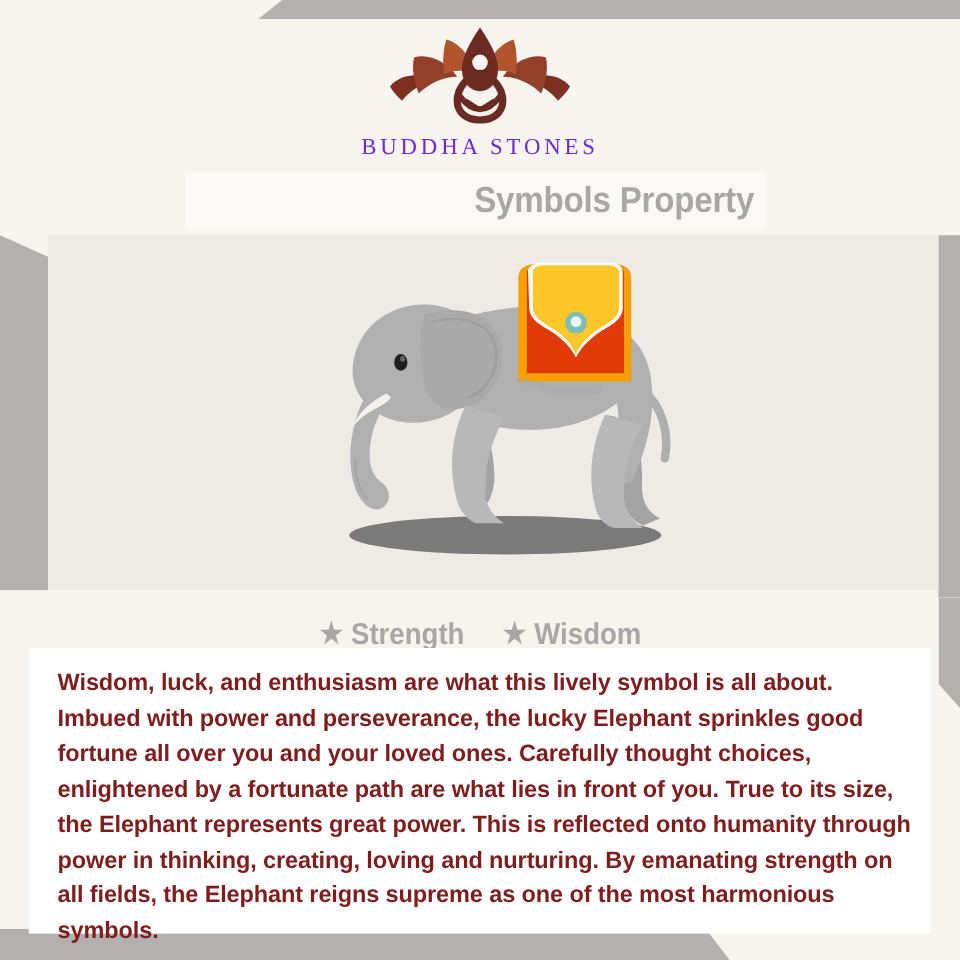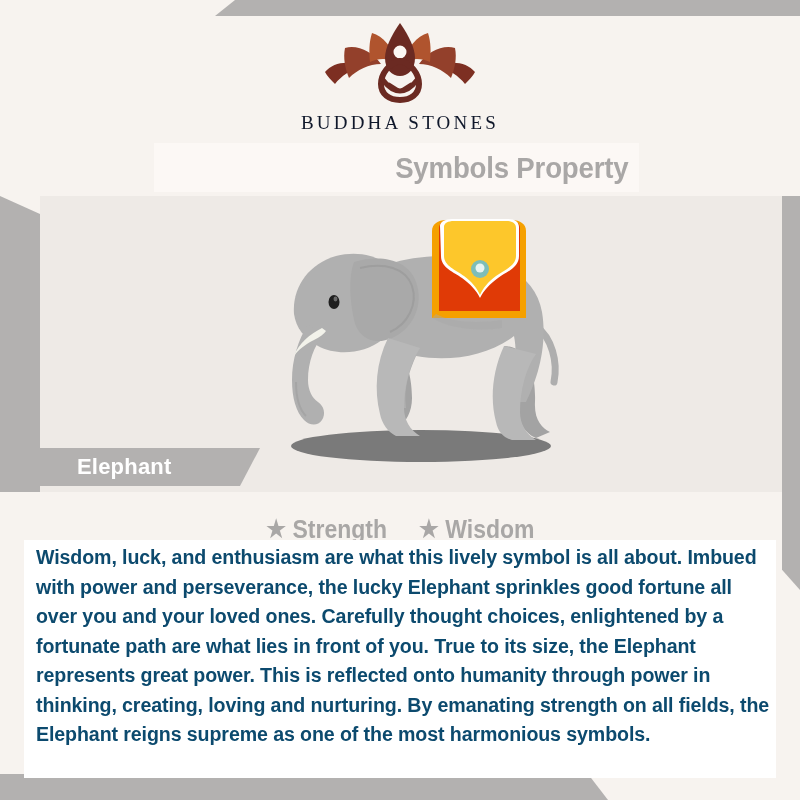--- a/index.html
+++ b/index.html
@@ -39,21 +39,21 @@
 
   
   .logo-wrap{
     position:absolute;top:18px;left:0;width:800px;height:124px;
     display:flex;flex-direction:column;align-items:center;justify-content:flex-start;
   }
   .logo-mark{width:170px;height:92px;display:block;}
   .logo-text{
     margin-top:2px;
     font-family:"Liberation Serif", serif;
-    font-size:19px;letter-spacing:3.2px;color:#0f172a;font-weight:400;
+    font-size:19px;letter-spacing:3.2px;color:#6d28d9;font-weight:400;
   }
 
   
   .title-banner{
     position:absolute;top:143px;left:154px;width:485px;height:49px;
     background:#fcf8f5;
     display:flex;align-items:center;justify-content:flex-end;
   }
   .title-text{
     font-size:30px;font-weight:bold;color:#a9a7a6;
@@ -92,23 +92,23 @@
     transform:scaleX(0.92);transform-origin:center;
   }
   .star{font-size:24px;line-height:1;color:#a9a7a6;}
 
   
   .copy-panel{
     position:absolute;top:540px;left:24px;width:752px;height:238px;
     background:#ffffff;
   }
   .copy-text{
-    margin:0;padding:3px 4px 0 12px;
+    margin:12px;padding:3px 4px 0 12px;
     font-size:19.6px;font-weight:bold;line-height:29.5px;
-    color:#0c4a6e;text-align:left;
+    color:#7f1d1d;text-align:left;
     letter-spacing:-0.1px;
   }
 </style>
 </head>
 <body>
 
 <div class="page">
 
   <div class="ribbon-top"></div>
   <div class="ribbon-left"></div>
@@ -202,23 +202,20 @@
                  C241 82 236 76 228 70 C220 64 208 60 208 50 Z" fill="#fdc72b"></path>
 
         <circle cx="244" cy="63" r="9" fill="#7dbdb8"></circle>
         <circle cx="244" cy="62" r="4.5" fill="#e8f4f2"></circle>
       </g>
 
       <path d="M196 112 C212 122 240 126 266 122 L266 114 C240 118 214 116 200 108 Z" fill="#a8a8a8" opacity="0.45"></path>
     </svg>
   </div>
 
-  <div class="name-banner">
-    <span class="name-text">Elephant</span>
-  </div>
 
   <div class="keywords">
     <div class="kw">
       <span class="star">★</span>
       <span>Strength</span>
     </div>
     <div class="kw">
       <span class="star">★</span>
       <span>Wisdom</span>
     </div>

